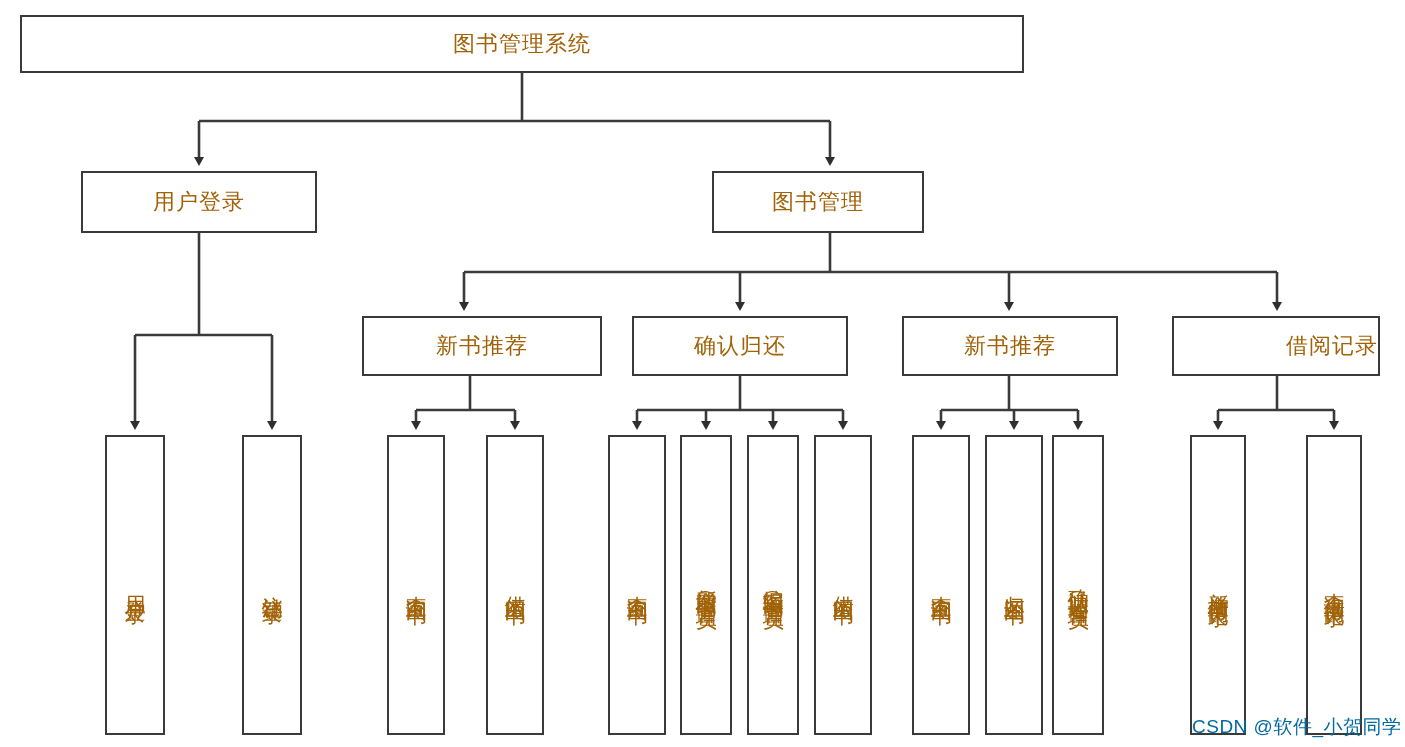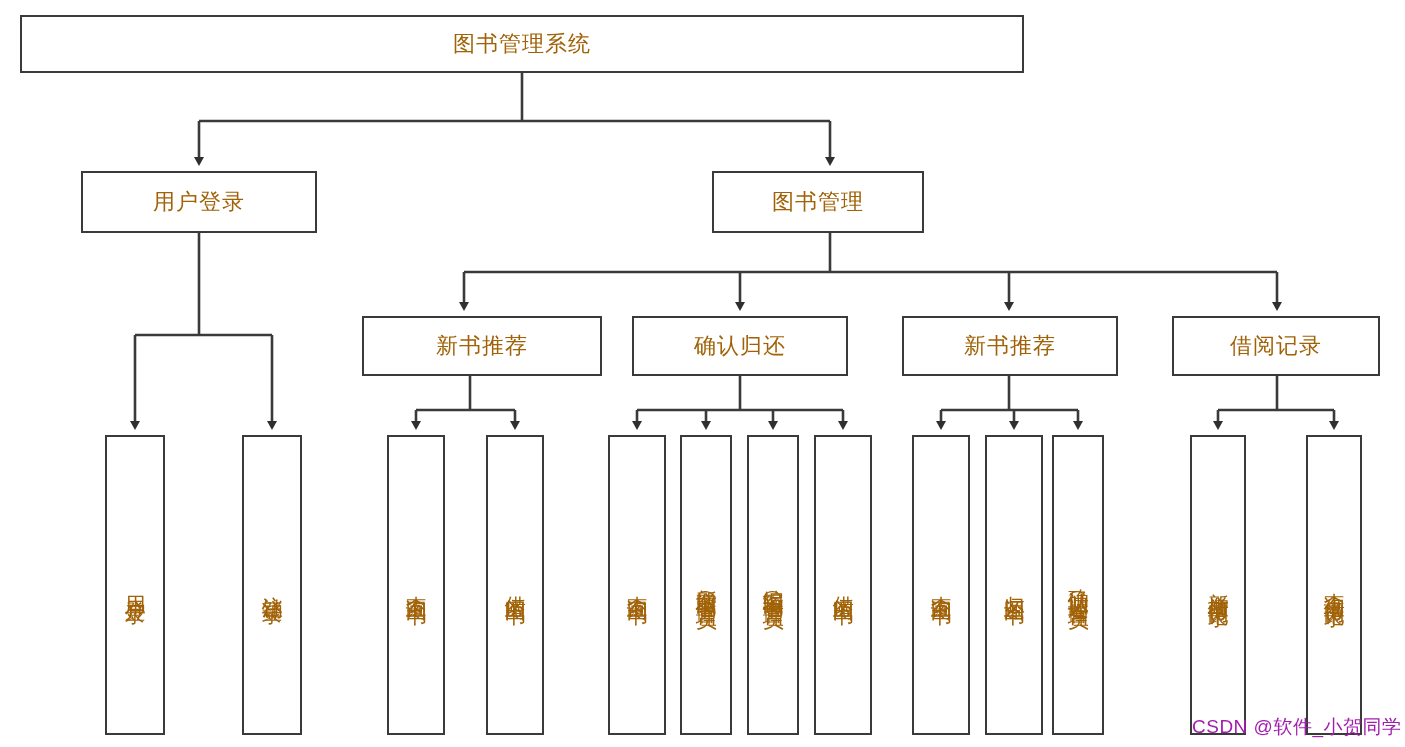--- a/index.html
+++ b/index.html
@@ -50,21 +50,21 @@
     padding: 4px 0;
   }
   .node.vert .vtext {
     writing-mode: vertical-rl;
     text-orientation: upright;
     white-space: nowrap;
   }
   .watermark {
     position: absolute;
     font-size: 19px;
-    color: #a21caf;
+    color: #0369a1;
     white-space: nowrap;
     letter-spacing: 0.5px;
   }
 </style>
 </head>
 <body>
 
 <div id="canvas">
 
   <svg class="lines" viewBox="0 0 1405 747" xmlns="http://www.w3.org/2000/svg">
@@ -132,21 +132,21 @@
 
   <div class="node horiz" id="node-l2-0" style="left: 362px; top: 316px; width: 240px; height: 60px;">
     <span>新书推荐</span>
   </div>
   <div class="node horiz" id="node-l2-1" style="left: 632px; top: 316px; width: 216px; height: 60px;">
     <span>确认归还</span>
   </div>
   <div class="node horiz" id="node-l2-2" style="left: 902px; top: 316px; width: 216px; height: 60px;">
     <span>新书推荐</span>
   </div>
-  <div class="node horiz" id="node-l2-3" style="left: 1172px; top: 316px; width: 208px; height: 60px;">
+  <div class="node horiz" id="node-l2-3" style="left: 1172px; top: 316px; width: 208px; height: 60px; justify-content: flex-end;">
     <span>借阅记录</span>
   </div>
 
   <div class="node vert" id="node-leaf-0" style="left: 105px; top: 435px; width: 60px; height: 300px;">
     <span class="vtext">用户登录</span>
   </div>
   <div class="node vert" id="node-leaf-1" style="left: 242px; top: 435px; width: 60px; height: 300px;">
     <span class="vtext">注销登录</span>
   </div>
   <div class="node vert" id="node-leaf-2" style="left: 387px; top: 435px; width: 58px; height: 300px;">

